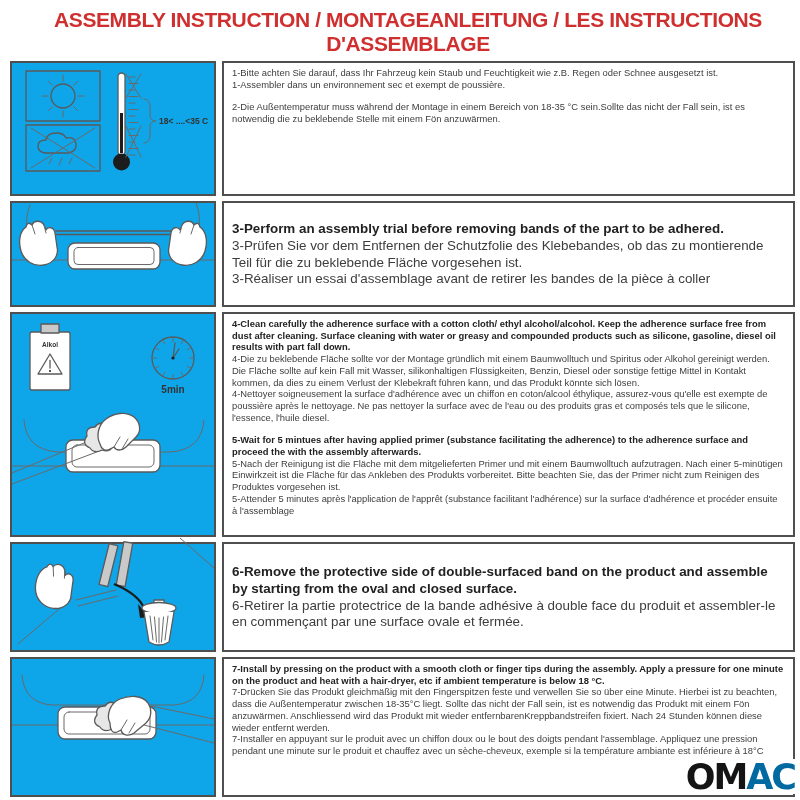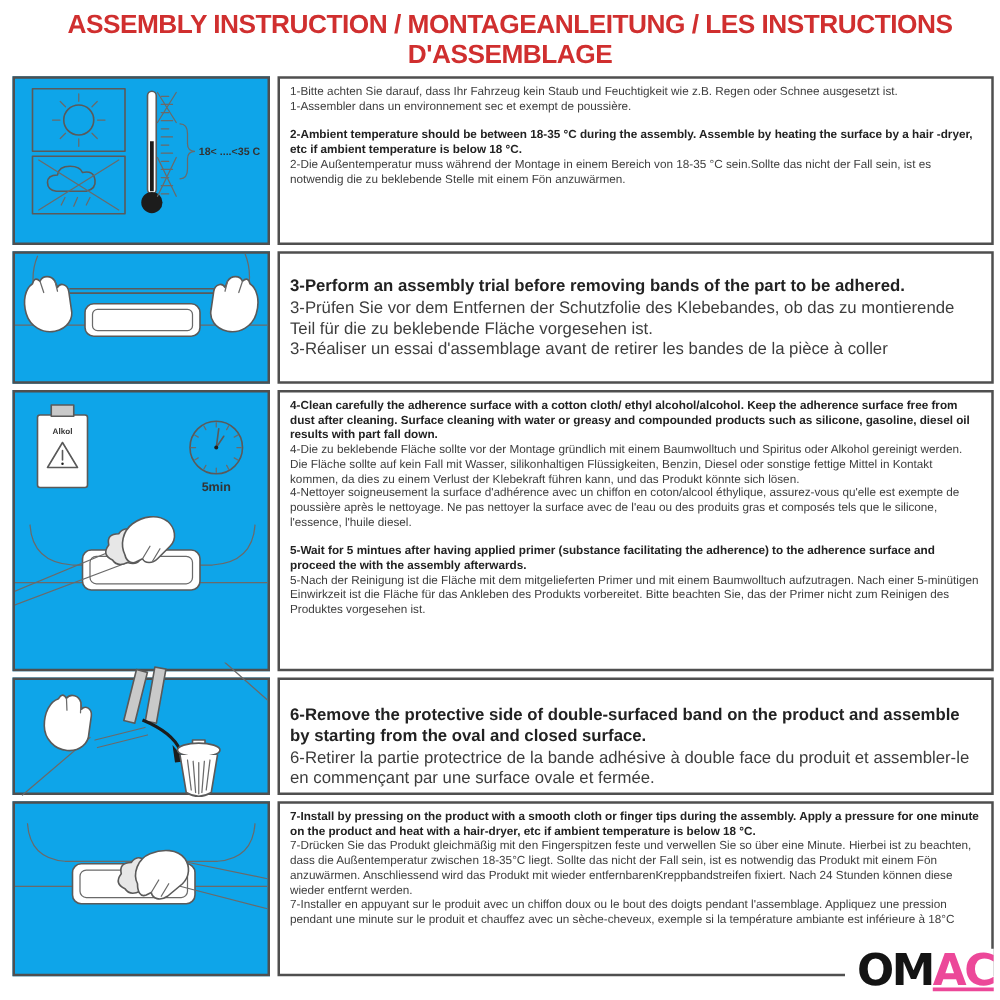--- a/index.html
+++ b/index.html
@@ -22,36 +22,36 @@
     padding:4px 9px 4px 8px;
   }
   .textbox p{margin:0;}
   .small{font-size:9.4px;line-height:11.7px;}
   .small .en{font-weight:bold;color:#222;}
   .big{font-size:13.4px;line-height:16.8px;}
   .big .en{font-weight:bold;color:#222;}
   .blockgap{height:11px;}
   .pt16{padding-top:18px;}
   .pt14{padding-top:20px;}
-  .r1{height:135px;} .r2{height:106px;} .r3{height:225px;} .r4{height:94px;} .r5{height:140px;}
+  .r1{height:135px;} .r2{height:106px;} .r3{height:225px;} .r4{height:110px;} .r5{height:140px;}
   svg{display:block;}
   .ln{stroke:#5a5a5a;stroke-width:1.3;fill:none;stroke-linecap:round;stroke-linejoin:round;}
   .lnthin{stroke:#6a6a6a;stroke-width:1;fill:none;stroke-linecap:round;}
   .fillw{fill:#fff;}
   .fillg{fill:#c9c9c9;}
   .fillcloth{fill:#e7e7e7;}
   .dark{fill:#1c1c1c;}
   .svgtext{font-family:"Liberation Sans",sans-serif;fill:#333;font-weight:bold;}
   .logo{
     position:absolute;right:5px;bottom:6px;background:#fff;padding:2px 0 0 10px;
     font-family:"DejaVu Sans",sans-serif;font-weight:bold;font-size:35px;
     letter-spacing:-2px;line-height:0.95;
   }
   .logo .black{color:#141414;}
-  .logo .red{color:#ec4899;text-decoration:underline;}
+  .logo .red{color:#0369a1;}
 </style>
 </head>
 <body>
 
 <div class="title">ASSEMBLY INSTRUCTION / MONTAGEANLEITUNG / LES INSTRUCTIONS D'ASSEMBLAGE</div>
 
 <div class="rows">
 
   <div class="row r1">
     <div class="illus">
@@ -72,21 +72,20 @@
         <path class="lnthin" d="M117,12 L123,12 M117,18.5 L126,18.5 M117,25 L123,25 M117,31.5 L126,31.5 M117,38 L123,38 M117,44.5 L126,44.5 M117,51 L123,51 M117,57.5 L126,57.5 M117,64 L123,64 M117,70.5 L126,70.5 M117,77 L123,77 M117,83.5 L126,83.5 M117,90 L123,90"></path>
         <path class="lnthin" d="M114,9 L129,33 M129,9 L114,33 M114,61 L129,92 M129,61 L114,92"></path>
         <path class="lnthin" d="M132,34 Q138,34 138,42 L138,50 Q138,56 144,56 Q138,56 138,62 L138,70 Q138,78 132,78"></path>
         <text class="svgtext" x="147" y="59" font-size="8.5">18&lt; ....&lt;35 C</text>
       </svg>
     </div>
     <div class="textbox small">
       <p class="de">1-Bitte achten Sie darauf, dass Ihr Fahrzeug kein Staub und Feuchtigkeit wie z.B. Regen oder Schnee ausgesetzt ist.</p>
       <p class="fr">1-Assembler dans un environnement sec et exempt de poussière.</p>
       <div class="blockgap"></div>
-      <p class="en">2-Ambient temperature should be between 18-35 °C  during the assembly. Assemble by heating the surface by a hair -dryer, etc if ambient temperature is below 18 °C.</p>
       <p class="de">2-Die Außentemperatur muss während der Montage in einem Bereich von 18-35 °C  sein.Sollte das nicht der Fall sein, ist es notwendig die zu beklebende Stelle mit einem Fön anzuwärmen.</p>
     </div>
   </div>
 
   <div class="row r2">
     <div class="illus">
       <svg width="202" height="102" viewBox="0 0 202 102">
         <path class="lnthin" d="M16,34 Q12,16 18,2 M186,34 Q190,14 184,0"></path>
         <path class="ln" d="M44,28 L160,28 M44,31.5 L160,31.5"></path>
         <path class="lnthin" d="M0,57 L202,57"></path>
@@ -136,20 +135,21 @@
         <path class="lnthin" d="M102,131 L108,121 M110,133 L116,123"></path>
       </svg>
     </div>
     <div class="textbox small">
       <p class="en">4-Clean carefully the adherence surface with a cotton cloth/ ethyl alcohol/alcohol. Keep the adherence surface free from dust after cleaning. Surface cleaning with water or greasy and compounded products such as silicone, gasoline, diesel oil results with part fall down.</p>
       <p class="de">4-Die zu beklebende Fläche sollte vor der Montage gründlich mit einem Baumwolltuch und Spiritus oder Alkohol gereinigt werden. Die Fläche sollte auf kein Fall mit Wasser, silikonhaltigen Flüssigkeiten, Benzin, Diesel oder sonstige fettige Mittel in Kontakt kommen, da dies zu einem Verlust der Klebekraft führen kann, und das Produkt könnte sich lösen.</p>
       <p class="fr">4-Nettoyer soigneusement la surface d'adhérence avec un chiffon en coton/alcool éthylique, assurez-vous qu'elle est exempte de poussière après le nettoyage. Ne pas nettoyer la surface avec de l'eau ou des produits gras et composés tels que le silicone, l'essence, l'huile diesel.</p>
       <div class="blockgap"></div>
       <p class="en">5-Wait for 5 mintues after having applied primer (substance facilitating the adherence) to the adherence surface and proceed the with the assembly afterwards.</p>
       <p class="de">5-Nach der Reinigung ist die Fläche mit dem mitgelieferten Primer und mit einem Baumwolltuch aufzutragen. Nach einer 5-minütigen Einwirkzeit ist die Fläche für das Ankleben des Produkts vorbereitet. Bitte beachten Sie, das der Primer nicht zum Reinigen des Produktes vorgesehen ist.</p>
+      <p class="fr">5-Attender 5 minutes après l'application de l'apprêt (substance facilitant l'adhérence) sur la surface d'adhérence et procéder ensuite à l'assemblage</p>
     </div>
   </div>
 
   <div class="row r4">
     <div class="illus">
       <svg width="202" height="118" viewBox="0 0 202 118">
         <path class="lnthin" d="M168,0 L202,30 M60,60 L6,106"></path>
 
         <rect class="ln fillg" x="92" y="6" width="9" height="42" transform="rotate(14 96 27)"></rect>
         <rect class="ln fillg" x="108" y="4" width="9" height="44" transform="rotate(10 112 26)"></rect>

